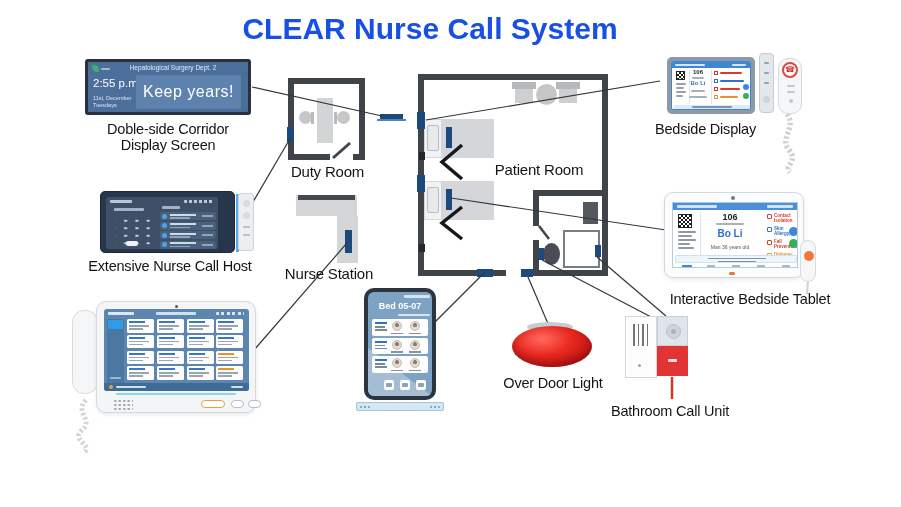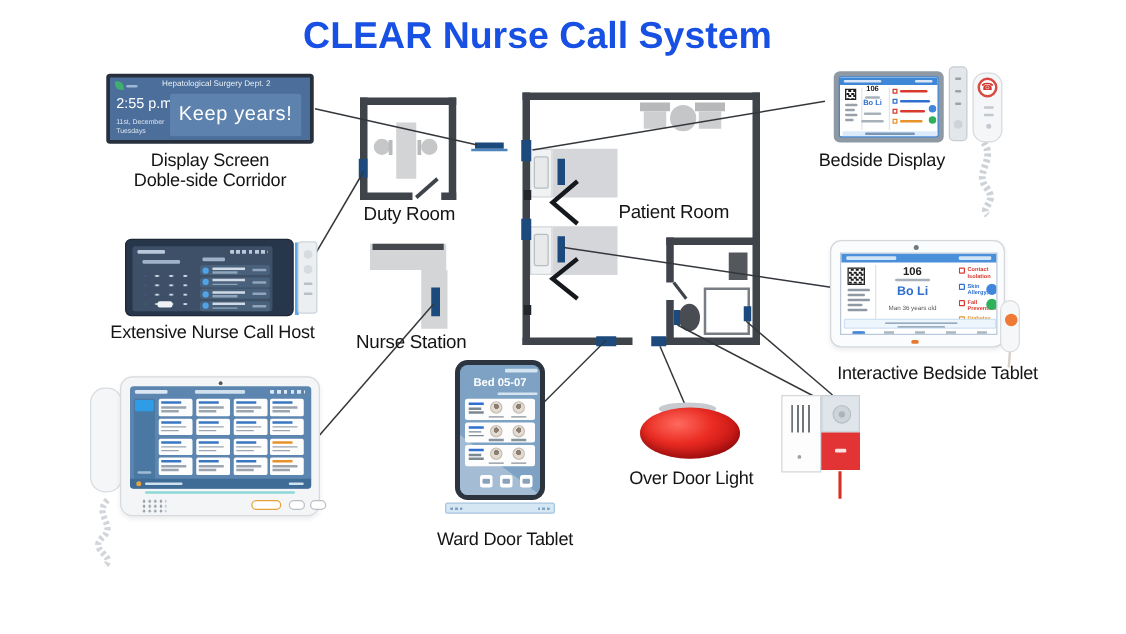--- a/index.html
+++ b/index.html
@@ -114,22 +114,22 @@
       <div class="abs" style="left:20px;top:2px;width:130px;text-align:center;font-size:6.5px;color:#e9eff6">Hepatological Surgery Dept. 2</div>
       <div class="abs" style="left:5px;top:15px;width:46px;font-size:11.5px;color:#fff">2:55 p.m</div>
       <div class="abs" style="left:5px;top:33px;width:46px;font-size:5.5px;color:#dde6f0">11st, December</div>
       <div class="abs" style="left:5px;top:40px;width:46px;font-size:5.5px;color:#dde6f0">Tuesdays</div>
       <div class="abs" style="left:48px;top:13px;width:105px;height:34px;background:#5d82ae;border-radius:2px;display:flex;align-items:center;justify-content:center">
         <span style="font-size:16px;color:#fff;letter-spacing:0.5px">Keep years!</span>
       </div>
     </div>
   </div>
   <div class="lbl" style="left:82px;top:121px;width:172px">
+    <div>Doble-side Corridor</div>
     <div>Display Screen</div>
-    <div>Doble-side Corridor</div>
   </div>
 
   <div class="abs" style="left:100px;top:191px;width:135px;height:62px;background:#27364a;border-radius:5px;border:1px solid #1c2836">
     <div class="abs" style="left:5px;top:5px;width:112px;height:52px;background:#3d5068;border-radius:2px">
       <div class="bar" style="left:4px;top:3px;width:22px;height:3px;background:#b9c8da"></div>
       <div class="bar" style="left:78px;top:3px;width:30px;height:3px;background:repeating-linear-gradient(90deg,#b9c8da 0 3px,transparent 3px 5px)"></div>
       <div class="bar" style="left:8px;top:11px;width:30px;height:3px;background:#9fb2c8"></div>
       <div class="abs" style="left:10px;top:18px;width:34px;height:30px;background-image:radial-gradient(#cfd9e4 1.5px,transparent 1.7px);background-size:11.3px 7.5px;background-position:4px 2px"></div>
       <div class="abs" style="left:20px;top:44px;width:12px;height:5px;background:#eef2f5;border-radius:2px"></div>
       <div class="bar" style="left:56px;top:9px;width:18px;height:3px;background:#9fb2c8"></div>
@@ -424,31 +424,31 @@
         </div>
       <div class="abs" style="left:48px;top:88px;width:10px;height:10px;background:#fff;border-radius:2px">
           <div class="bar" style="left:2px;top:3px;width:6px;height:4px;background:#8aa3ba"></div>
         </div>
     </div>
   </div>
   <div class="abs" style="left:356px;top:402px;width:88px;height:9px;background:#d6e7f4;border:1px solid #a5c4de;border-radius:2px">
     <div class="bar" style="left:3px;top:2.5px;width:10px;height:2.5px;background:repeating-linear-gradient(90deg,#7fa0c0 0 2px,#7fa6c8 0 2px,transparent 2px 4px)"></div>
     <div class="bar" style="left:73px;top:2.5px;width:10px;height:2.5px;background:repeating-linear-gradient(90deg,#7fa6c8 0 2px,transparent 2px 4px)"></div>
   </div>
-  <div class="lbl" style="left:334px;top:424px;width:140px">Ward Door Tablet</div>
 
   <div class="abs" style="left:527px;top:322px;width:46px;height:10px;border-radius:50%;background:#c7cbcf"></div>
   <div class="abs" style="left:512px;top:326px;width:80px;height:41px;border-radius:50%;background:radial-gradient(ellipse at 38% 32%, #ff6a5e 0%, #ea2b22 40%, #c01414 75%, #8f0d0d 100%);box-shadow:inset 0 -4px 8px rgba(80,0,0,.35)"></div>
   <div class="lbl" style="left:494px;top:375px;width:118px">Over Door Light</div>
 
   <div class="abs" style="left:625px;top:316px;width:32px;height:62px;background:#fdfdfe;border:1px solid #d3d7da">
     <div class="abs" style="left:7px;top:7px;width:16px;height:22px;background:repeating-linear-gradient(90deg,#6f757b 0 1.5px,transparent 1.5px 4.5px)"></div>
     <div class="abs" style="left:12px;top:47px;width:3px;height:3px;border-radius:50%;background:#9aa0a6"></div>
   </div>
   <div class="abs" style="left:657px;top:316px;width:31px;height:30px;background:#dfe5ea;border:1px solid #c8cfd5">
     <div class="abs" style="left:8px;top:7px;width:15px;height:15px;border-radius:50%;background:#cdd5db;border:1px solid #b8c1c8"></div>
     <div class="abs" style="left:13px;top:12px;width:5px;height:5px;border-radius:50%;background:#aab4bc"></div>
   </div>
   <div class="abs" style="left:657px;top:346px;width:31px;height:30px;background:#e23434">
     <div class="bar" style="left:11px;top:13px;width:9px;height:3px;background:rgba(255,255,255,.85)"></div>
   </div>
+  <div class="lbl" style="left:600px;top:403px;width:140px">Bathroom Call Unit</div>
 
 </div>
 
 </body></html>

